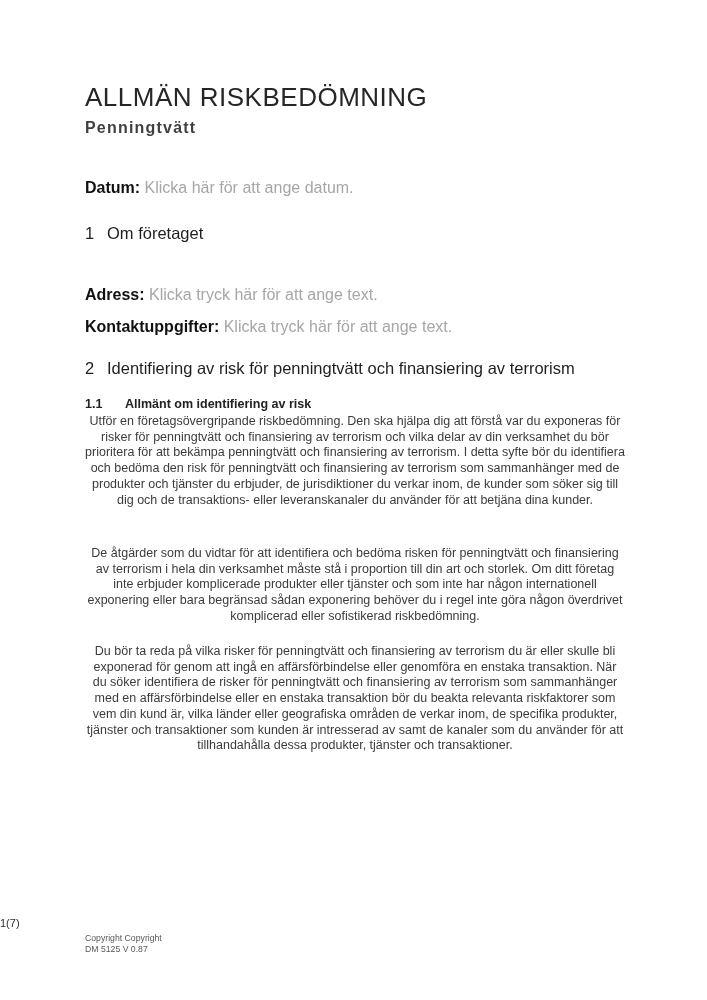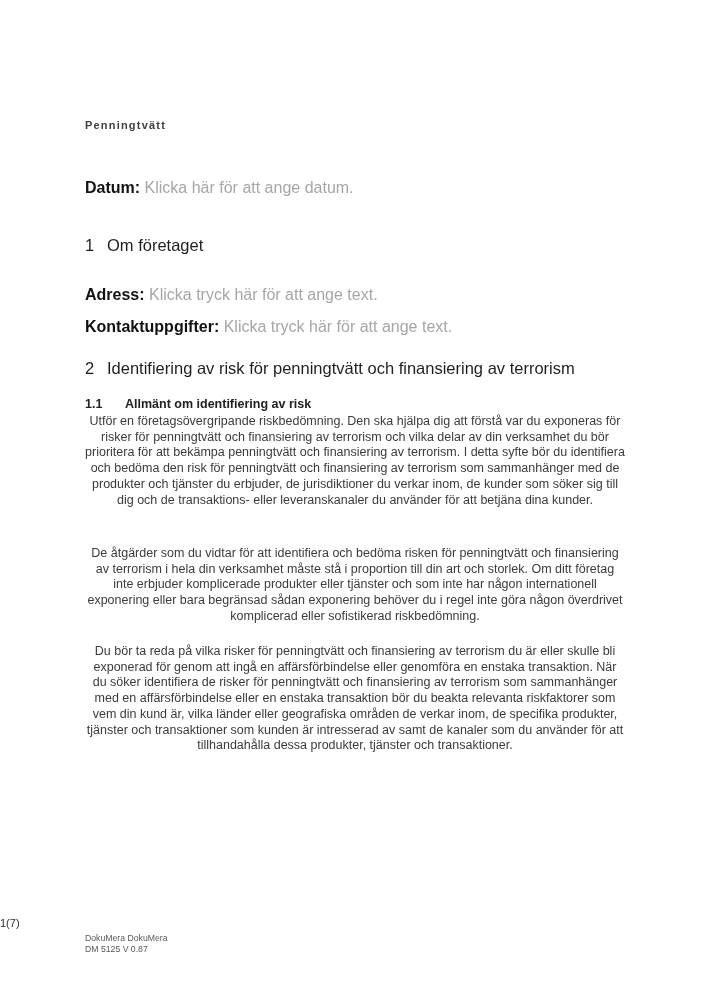--- a/index.html
+++ b/index.html
@@ -13,21 +13,21 @@
   }
   .page { position: absolute; inset: 0; background: #ffffff; }
 
   .doc-title {
     position: absolute; left: 85px; top: 82px; width: 560px;
     font-size: 26px; font-weight: 400; color: #262626;
     letter-spacing: 0.5px; white-space: nowrap;
   }
   .doc-subtitle {
     position: absolute; left: 85px; top: 119px; width: 400px;
-    font-size: 11px; font-weight: 700; color: #404040;
+    font-size: 16px; font-weight: 700; color: #404040;
     letter-spacing: 1.2px;
   }
 
   .field-line { position: absolute; left: 85px; font-size: 16px; white-space: nowrap; }
   .field-label { font-weight: 700; color: #111111; }
   .placeholder { color: #a6a6a6; cursor: text; }
 
   .h1 {
     position: absolute; left: 85px; width: 600px;
     font-size: 16.5px; font-weight: 400; color: #1f1f1f; white-space: nowrap;
@@ -53,29 +53,30 @@
   .footer-copy {
     position: absolute; left: 85px; top: 933px;
     font-size: 8.7px; line-height: 10.5px; color: #595959;
   }
 </style>
 </head>
 <body>
 
 <div class="page">
 
+  <div class="doc-title">ALLMÄN RISKBEDÖMNING</div>
   <div class="doc-subtitle">Penningtvätt</div>
 
   <div class="field-line" style="top:179px">
     <span class="field-label">Datum:</span>
     <span> </span>
     <span class="placeholder">Klicka här för att ange datum.</span>
   </div>
 
-  <div class="h1" style="top:236px">
+  <div class="h1" style="top:224px">
     <span class="num">1</span><span>Om företaget</span>
   </div>
 
 
   <div class="field-line" style="top:318px">
     <span class="field-label">Kontaktuppgifter:</span>
     <span> </span>
     <span class="placeholder">Klicka tryck här för att ange text.</span>
   </div>
 
@@ -95,17 +96,17 @@
 
   <div class="para" style="top:414px">Utför en företagsövergripande riskbedömning. Den ska hjälpa dig att förstå var du exponeras för risker för penningtvätt och finansiering av terrorism och vilka delar av din verksamhet du bör prioritera för att bekämpa penningtvätt och finansiering av terrorism. I detta syfte bör du identifiera och bedöma den risk för penningtvätt och finansiering av terrorism som sammanhänger med de produkter och tjänster du erbjuder, de jurisdiktioner du verkar inom, de kunder som söker sig till dig och de transaktions- eller leveranskanaler du använder för att betjäna dina kunder.</div>
 
   <div class="para" style="top:546px">De åtgärder som du vidtar för att identifiera och bedöma risken för penningtvätt och finansiering av terrorism i hela din verksamhet måste stå i proportion till din art och storlek. Om ditt företag inte erbjuder komplicerade produkter eller tjänster och som inte har någon internationell exponering eller bara begränsad sådan exponering behöver du i regel inte göra någon överdrivet komplicerad eller sofistikerad riskbedömning.</div>
 
   <div class="para" style="top:644px">Du bör ta reda på vilka risker för penningtvätt och finansiering av terrorism du är eller skulle bli exponerad för genom att ingå en affärsförbindelse eller genomföra en enstaka transaktion. När du söker identifiera de risker för penningtvätt och finansiering av terrorism som sammanhänger med en affärsförbindelse eller en enstaka transaktion bör du beakta relevanta riskfaktorer som vem din kund är, vilka länder eller geografiska områden de verkar inom, de specifika produkter, tjänster och transaktioner som kunden är intresserad av samt de kanaler som du använder för att tillhandahålla dessa produkter, tjänster och transaktioner.</div>
 
   <div class="page-number">1(7)</div>
 
   <div class="footer-copy">
-    <div>DokuMera DokuMera</div>
+    <div>Copyright Copyright</div>
     <div>DM 5125 V 0.87</div>
   </div>
 
 </div>
 
 </body></html>

